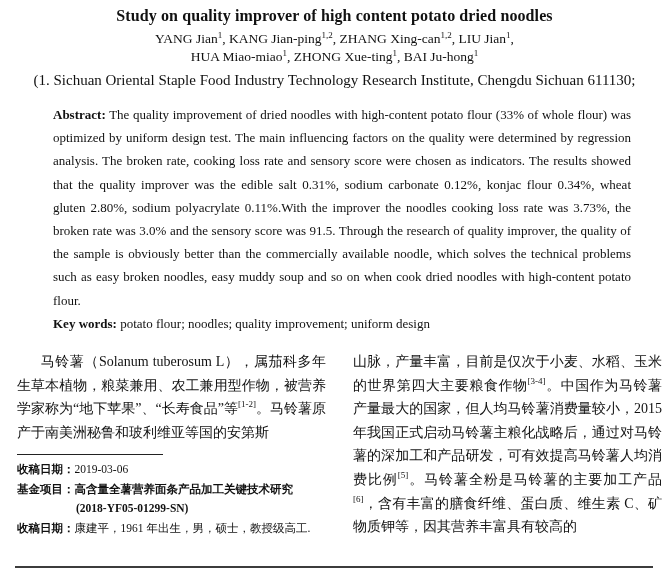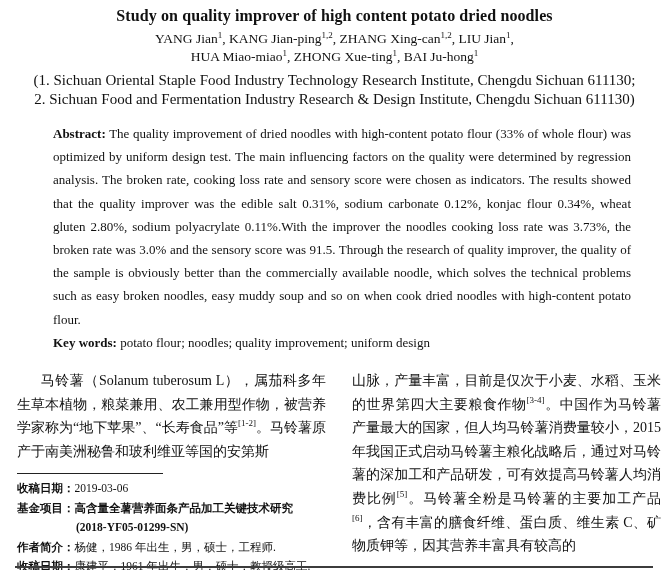--- a/index.html
+++ b/index.html
@@ -16,21 +16,21 @@
   .authors{margin-top:5px;text-align:center;font-size:13.5px;line-height:17.5px;}
   .authors sup{font-size:9px;line-height:0;}
   .affils{margin-top:6px;text-align:center;font-size:15px;line-height:19px;}
   .abstract{
     margin:13px 38px 0 53px;
     font-size:13px;line-height:23.2px;text-align:justify;
   }
   .b{font-weight:bold;}
   .kw{text-align:left;font-family:Liberation Serif, serif;}
   .columns{
-    display:flex;gap:26px;margin-top:15px;padding:0 7px 0 17px;
+    display:flex;gap:26px;margin-top:15px;padding:0 7px 0 17px;justify-content:space-between;
   }
   .col{width:309px;}
   .cjk{
     margin:0;font-size:14px;line-height:23.6px;text-align:justify;
     font-family:"Liberation Serif", serif;
   }
   .cjk sup{font-size:9px;line-height:0;}
   .indent{text-indent:1.7em;}
   .fnsep{
     margin-top:10px;width:146px;height:0;border-top:1.5px solid #222;
@@ -52,39 +52,37 @@
 
   <h1 class="title">Study on quality improver of high content potato dried noodles</h1>
 
   <div class="authors">
     <div><span>YANG Jian</span><sup>1</sup><span>, KANG Jian-ping</span><sup>1,2</sup><span>, ZHANG Xing-can</span><sup>1,2</sup><span>, LIU Jian</span><sup>1</sup><span>,</span></div>
     <div><span>HUA Miao-miao</span><sup>1</sup><span>, ZHONG Xue-ting</span><sup>1</sup><span>, BAI Ju-hong</span><sup>1</sup></div>
   </div>
 
   <div class="affils">
     <div>(1. Sichuan Oriental Staple Food Industry Technology Research Institute, Chengdu Sichuan 611130;</div>
-    <div>2. Sichuan Food and Fermentation Industry Research &amp; Design Institute, Chengdu Sichuan 611130)</div>
   </div>
 
   <div class="abstract">
     <span class="b">Abstract:</span><span> The quality improvement of dried noodles with high-content potato flour (33% of whole flour) was optimized by uniform design test. The main influencing factors on the quality were determined by regression analysis. The broken rate, cooking loss rate and sensory score were chosen as indicators. The results showed that the quality improver was the edible salt 0.31%, sodium carbonate 0.12%, konjac flour 0.34%, wheat gluten 2.80%, sodium polyacrylate 0.11%.With the improver the noodles cooking loss rate was 3.73%, the broken rate was 3.0% and the sensory score was 91.5. Through the research of quality improver, the quality of the sample is obviously better than the commercially available noodle, which solves the technical problems such as easy broken noodles, easy muddy soup and so on when cook dried noodles with high-content potato flour.</span>
     <div class="kw"><span class="b">Key words:</span><span> potato flour; noodles; quality improvement; uniform design</span></div>
   </div>
 
   <div class="columns">
 
     <div class="col">
       <p class="cjk indent"><span>马铃薯（Solanum tuberosum L），属茄科多年生草本植物，粮菜兼用、农工兼用型作物，被营养学家称为“地下苹果”、“长寿食品”等</span><sup>[1-2]</sup><span>。马铃薯原产于南美洲秘鲁和玻利维亚等国的安第斯</span></p>
 
       <div class="fnsep"></div>
 
       <div class="footnotes">
         <div class="fn-row"><span class="fn-label">收稿日期：</span><span>2019-03-06</span></div>
         <div class="fn-row"><span class="fn-label">基金项目：</span><span class="fn-bold">高含量全薯营养面条产品加工关键技术研究 (2018-YF05-01299-SN)</span></div>
-        <div class="fn-row"><span class="fn-label">作者简介：</span><span>杨健，1986 年出生，男，硕士，工程师.</span></div>
         <div class="fn-row"><span class="fn-label">收稿日期：</span><span>康建平，1961 年出生，男，硕士，教授级高工.</span></div>
       </div>
     </div>
 
     <div class="col">
       <p class="cjk"><span>山脉，产量丰富，目前是仅次于小麦、水稻、玉米的世界第四大主要粮食作物</span><sup>[3-4]</sup><span>。中国作为马铃薯产量最大的国家，但人均马铃薯消费量较小，2015 年我国正式启动马铃薯主粮化战略后，通过对马铃薯的深加工和产品研发，可有效提高马铃薯人均消费比例</span><sup>[5]</sup><span>。马铃薯全粉是马铃薯的主要加工产品</span><sup>[6]</sup><span>，含有丰富的膳食纤维、蛋白质、维生素 C、矿物质钾等，因其营养丰富具有较高的</span></p>
     </div>
 
   </div>
 

